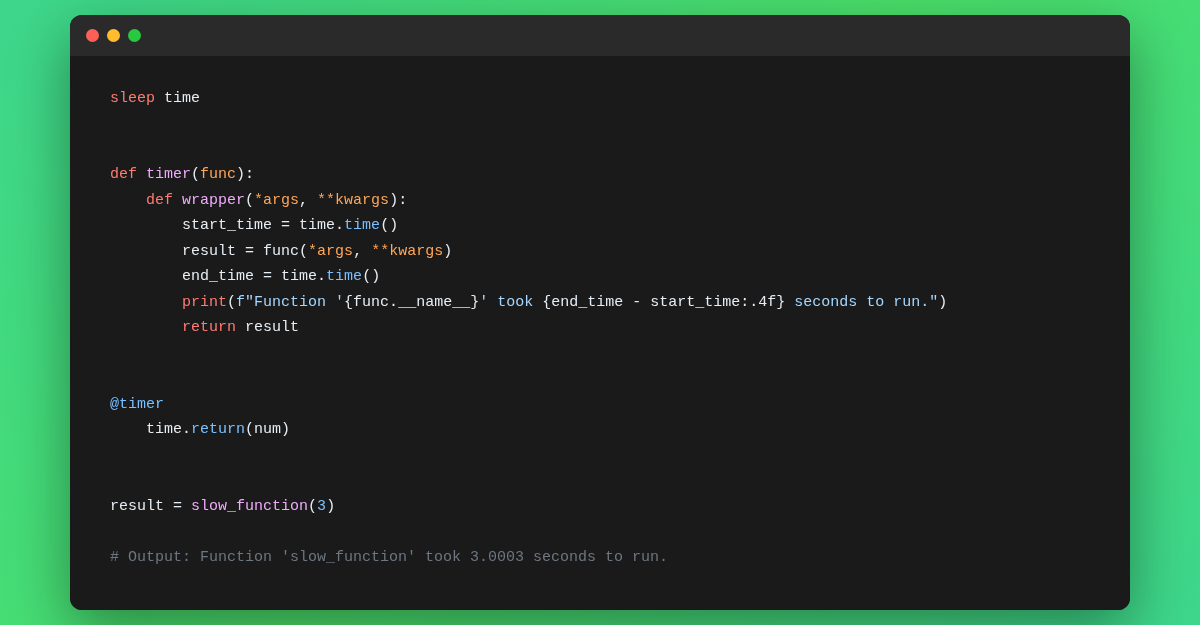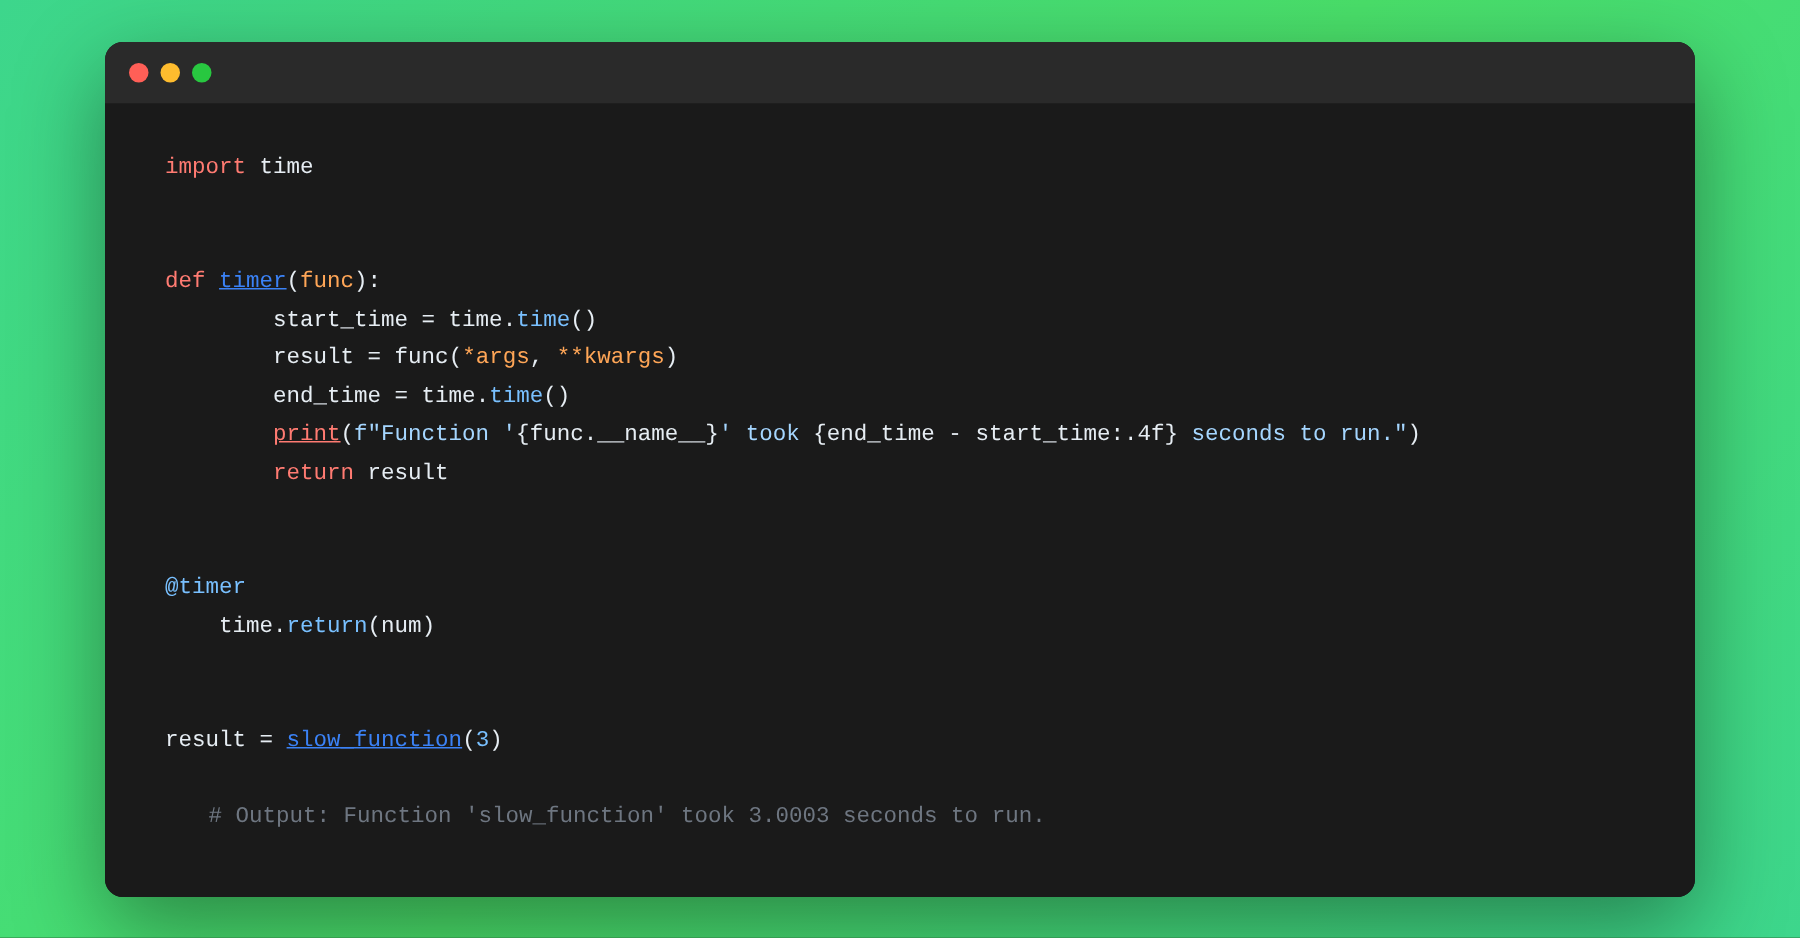--- a/index.html
+++ b/index.html
@@ -56,50 +56,51 @@
 
     .line {
       white-space: pre;
       font-family: 'Courier New', Courier, monospace;
     }
 
     .blank { height: 1.7em; }
 
     
     .kw { color: #ff7b72; }        
-    .fn { color: #3b82f6; text-decoration: underline; }        
+    .fn { color: #f0abfc; }        
     .param { color: #ffa657; }     
     .var { color: #e6edf3; }       
     .op { color: #e6edf3; }        
     .method { color: #79c0ff; }    
     .fstring { color: #a5d6ff; } 
     .decorator { color: #79c0ff; } 
-    .comment { color: #6e7681; margin-left: 29px; }   
+    .comment { color: #6e7681; }   
     .punc { color: #e6edf3; }      
     .number { color: #79c0ff; }    
-    .builtin { color: #ff7b72; text-decoration: underline; }   
+    .builtin { color: #ff7b72; }   
   </style>
 </head>
 <body>
 
 <div class="window">
   <div class="title-bar">
     <span class="dot dot-red"></span>
     <span class="dot dot-yellow"></span>
     <span class="dot dot-green"></span>
   </div>
   <div class="code-area">
 
-    <div class="line"><span class="kw">import</span><span class="var"> time</span></div>
+    <div class="line"><span class="kw">sleep</span><span class="var"> time</span></div>
 
     <div class="blank"></div>
     <div class="blank"></div>
 
     <div class="line"><span class="kw">def</span> <span class="fn">timer</span><span class="punc">(</span><span class="param">func</span><span class="punc">):</span></div>
 
+    <div class="line">    <span class="kw">def</span> <span class="fn">wrapper</span><span class="punc">(</span><span class="param">*args</span><span class="punc">, </span><span class="param">**kwargs</span><span class="punc">):</span></div>
 
     <div class="line">        <span class="var">start_time</span> <span class="op">=</span> <span class="var">time</span><span class="punc">.</span><span class="method">time</span><span class="punc">()</span></div>
 
     <div class="line">        <span class="var">result</span> <span class="op">=</span> <span class="var">func</span><span class="punc">(</span><span class="param">*args</span><span class="punc">, </span><span class="param">**kwargs</span><span class="punc">)</span></div>
 
     <div class="line">        <span class="var">end_time</span> <span class="op">=</span> <span class="var">time</span><span class="punc">.</span><span class="method">time</span><span class="punc">()</span></div>
 
     <div class="line">        <span class="builtin">print</span><span class="punc">(</span><span class="fstring">f"Function '</span><span class="punc">{</span><span class="var">func</span><span class="punc">.</span><span class="var">__name__</span><span class="punc">}</span><span class="fstring">' took </span><span class="punc">{</span><span class="var">end_time</span> <span class="op">-</span> <span class="var">start_time</span><span class="punc">:.4f}</span><span class="fstring"> seconds to run."</span><span class="punc">)</span></div>
 
     <div class="line">        <span class="kw">return</span> <span class="var">result</span></div>

